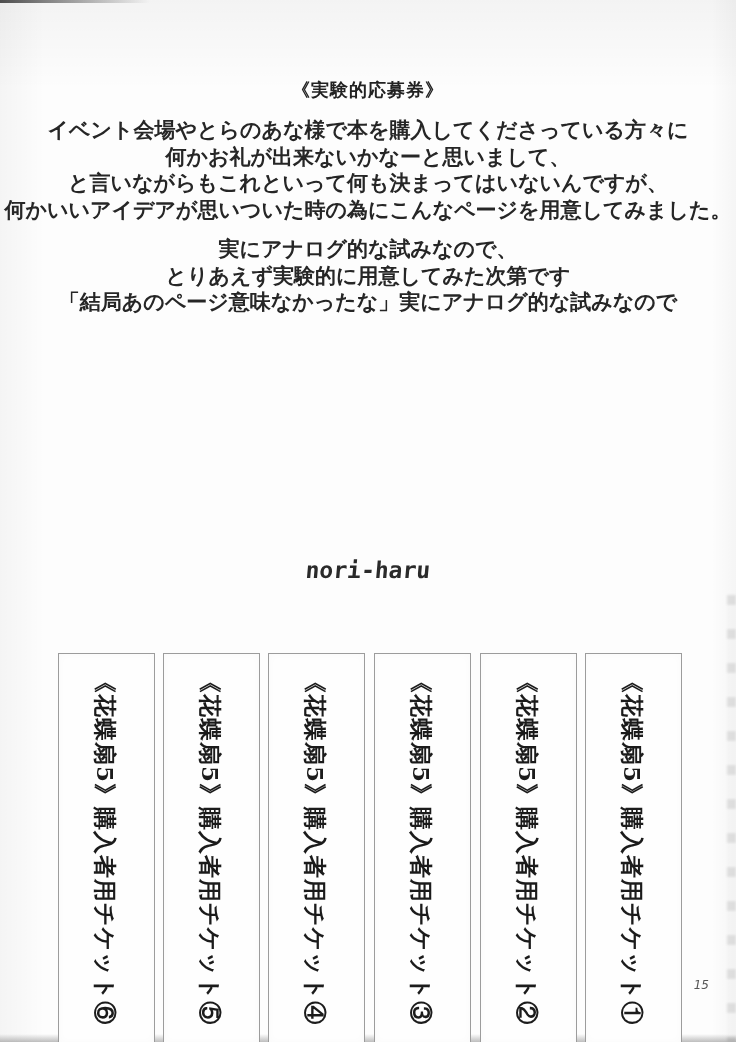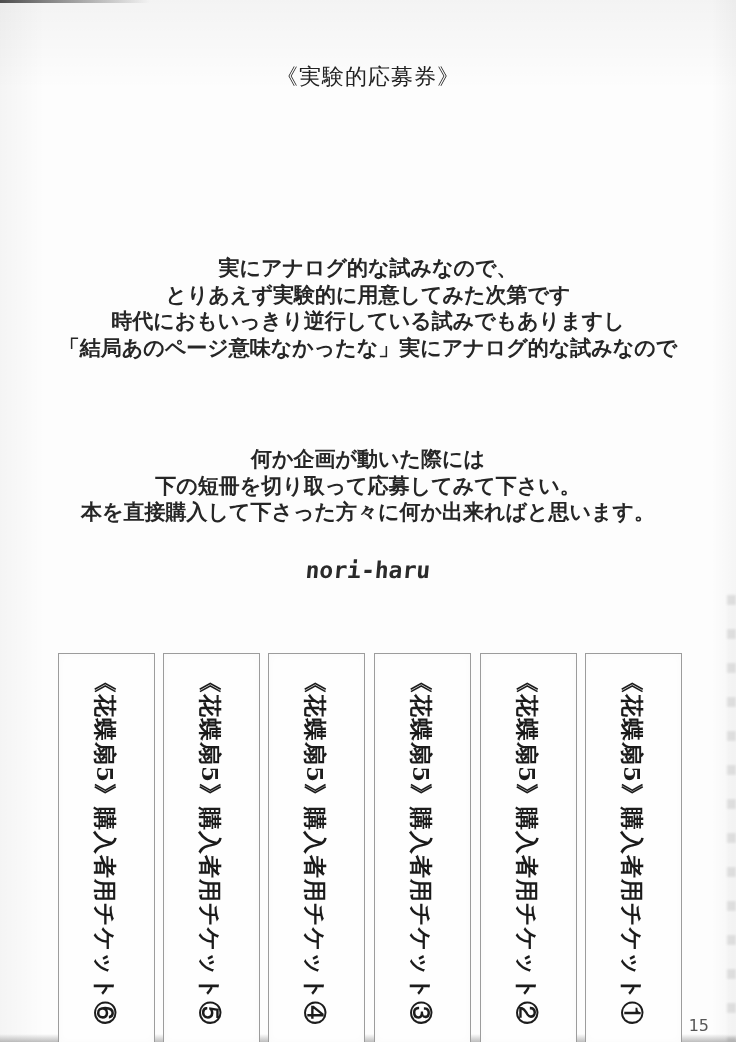--- a/index.html
+++ b/index.html
@@ -36,32 +36,32 @@
     position: absolute; top: 595px; right: 0; width: 9px; height: 447px;
     background: repeating-linear-gradient(180deg,
       rgba(110,110,110,0.22) 0 10px,
       rgba(110,110,110,0.02) 10px 34px);
     opacity: 0.8;
     filter: blur(1px);
   }
 
   
   .title {
-    position: absolute; top: 62px; left: 0; width: 100%;
+    position: absolute; top: 78px; left: 0; width: 100%;
     margin: 0; text-align: center;
-    font-size: 22px; font-weight: 400; letter-spacing: 1px;
+    font-size: 18px; font-weight: 700; letter-spacing: 1px;
     color: #222;
   }
   .para {
     position: absolute; left: 0; width: 100%;
     text-align: center; font-weight: 700; font-size: 21px; color: #262626;
   }
   .para .line { height: 26.5px; line-height: 26.5px; white-space: nowrap; }
   .para1 { top: 117px; }
-  .para2 { top: 255px; }
+  .para2 { top: 236px; }
   .para3 { top: 446px; }
 
   .signature {
     position: absolute; top: 557px; left: 0; width: 100%;
     text-align: center;
     font-family: "DejaVu Sans Mono", monospace;
     font-size: 23px; font-weight: 700;
     transform: skewX(-5deg);
     color: #2a2a2a;
   }
@@ -76,49 +76,49 @@
   .strip-label {
     position: absolute; left: 61px; top: 16px;
     transform-origin: 0 0; transform: rotate(90deg);
     white-space: nowrap;
     font-family: "DejaVu Serif", serif;
     font-size: 23px; font-weight: 600; letter-spacing: 1px;
     color: #1b1b1b;
   }
 
   .page-number {
-    position: absolute; top: 1016px; right: 27px;
-    font-size: 16px; color: #565656;
+    position: absolute; top: 978px; right: 27px;
+    font-size: 12px; color: #565656; font-style: italic;
   }
 </style>
 </head>
 <body>
 
 <div class="page">
 
   <div class="edge-top"></div>
   <div class="edge-right"></div>
   <div class="edge-bottom"></div>
   <div class="edge-bottom-smudge"></div>
 
   <h1 class="title">《実験的応募券》</h1>
 
+  <div class="para para1">
+    <div class="line">イベント会場やとらのあな様で本を購入してくださっている方々に</div>
+    <div class="line">何かお礼が出来ないかなーと思いまして、</div>
+    <div class="line">と言いながらもこれといって何も決まってはいないんですが、</div>
+    <div class="line">何かいいアイデアが思いついた時の為にこんなページを用意してみました。</div>
+  </div>
 
   <div class="para para2">
     <div class="line">実にアナログ的な試みなので、</div>
     <div class="line">とりあえず実験的に用意してみた次第です</div>
-    <div class="line">時代におもいっきり逆行している試みでもありますし</div>
     <div class="line">「結局あのページ意味なかったな」実にアナログ的な試みなので</div>
   </div>
 
-  <div class="para para3">
-    <div class="line">何か企画が動いた際には</div>
-    <div class="line">下の短冊を切り取って応募してみて下さい。</div>
-    <div class="line">本を直接購入して下さった方々に何か出来ればと思います。</div>
-  </div>
 
   <div class="signature">nori-haru</div>
 
   <div class="strip" style="left:58px">
     <span class="strip-label">《花蝶扇5》購入者用チケット⑥</span>
   </div>
   <div class="strip" style="left:163px">
     <span class="strip-label">《花蝶扇5》購入者用チケット⑤</span>
   </div>
   <div class="strip" style="left:268px">

